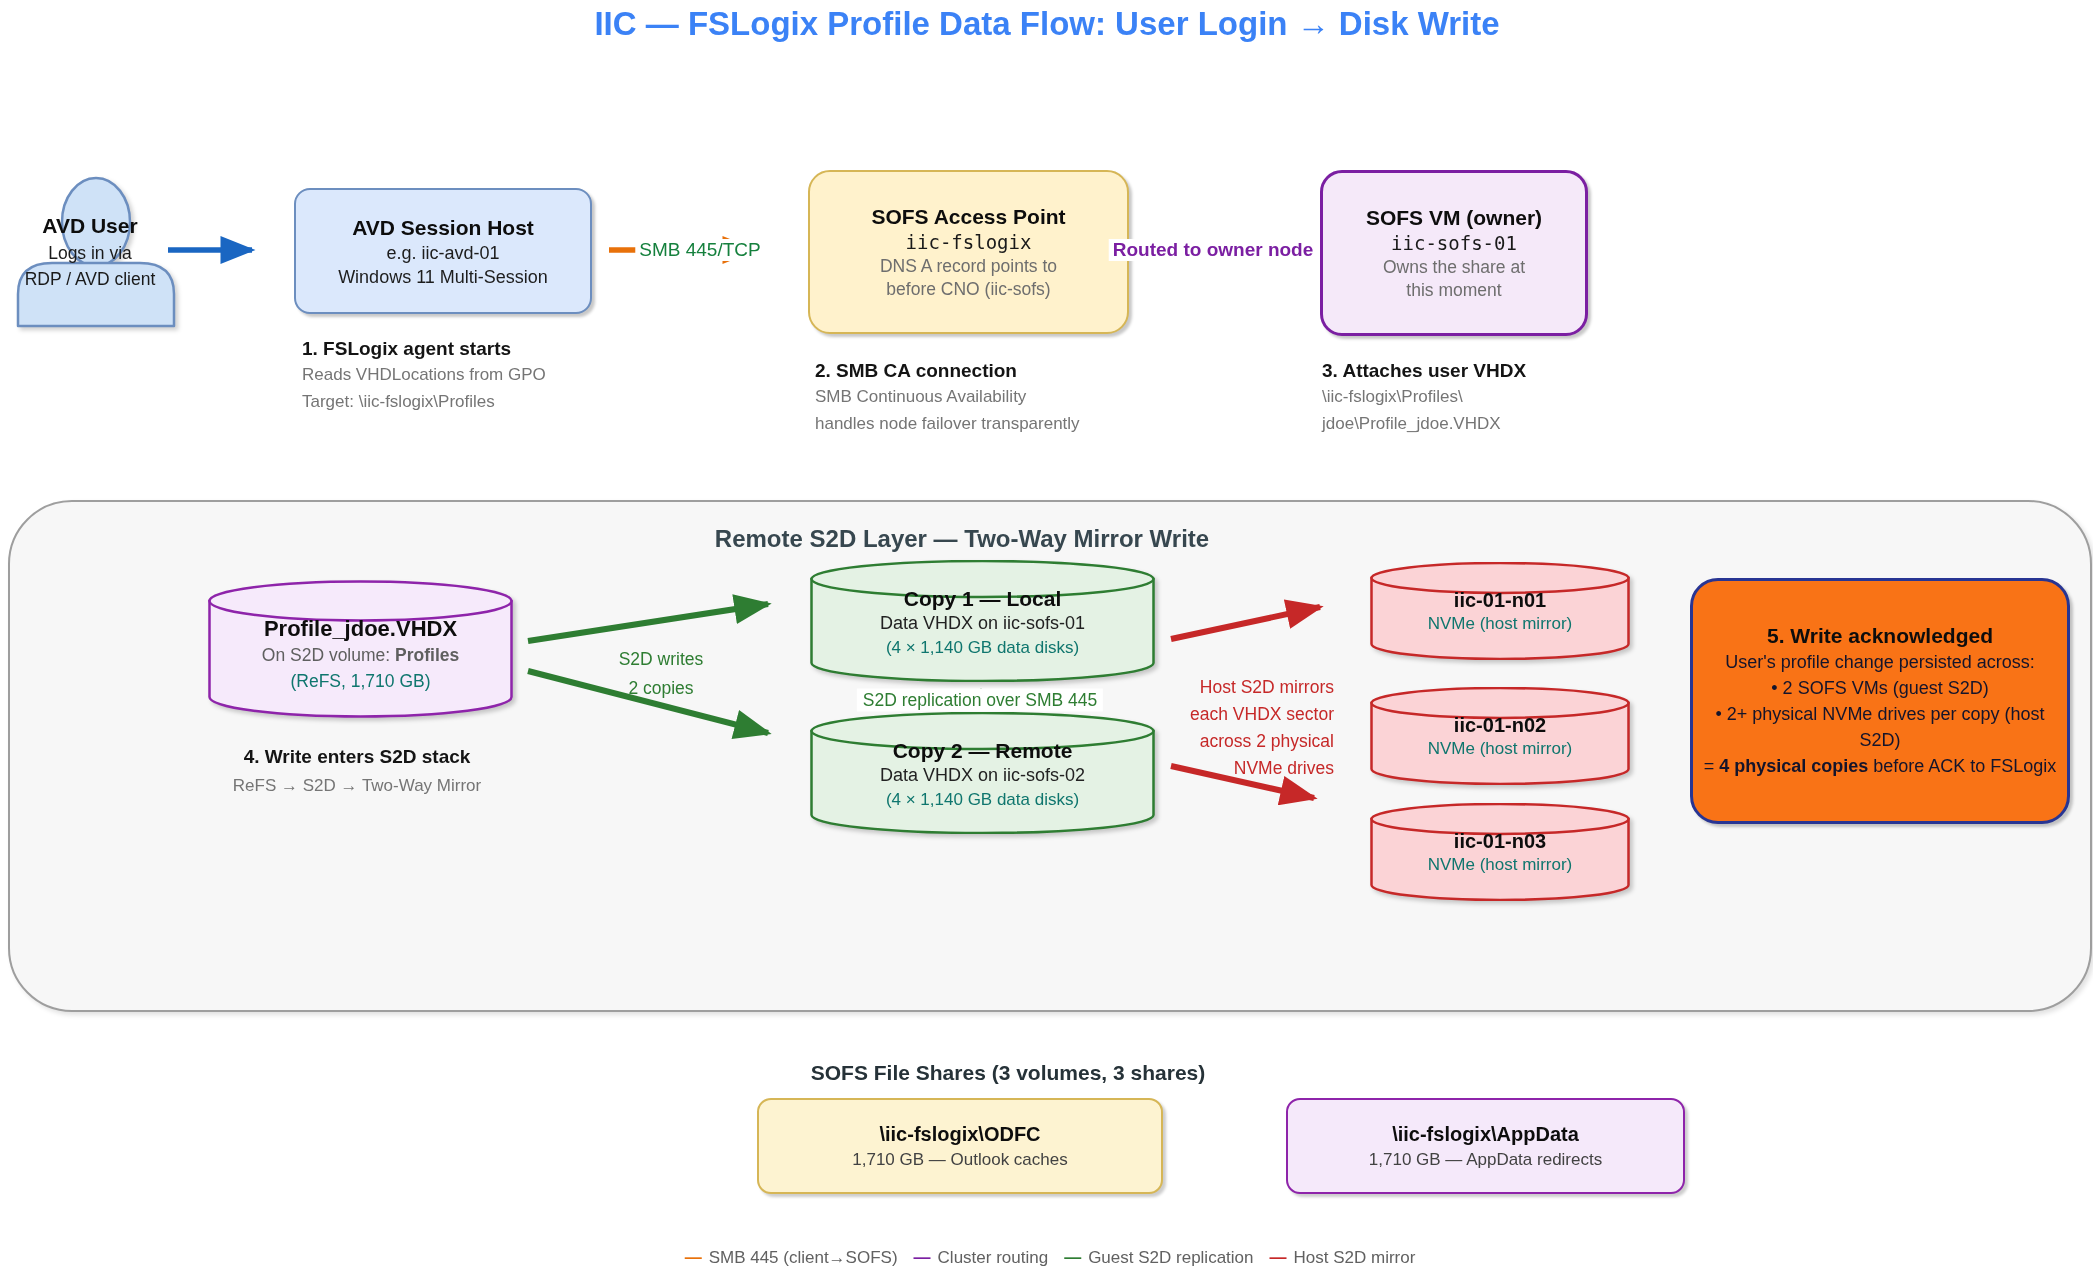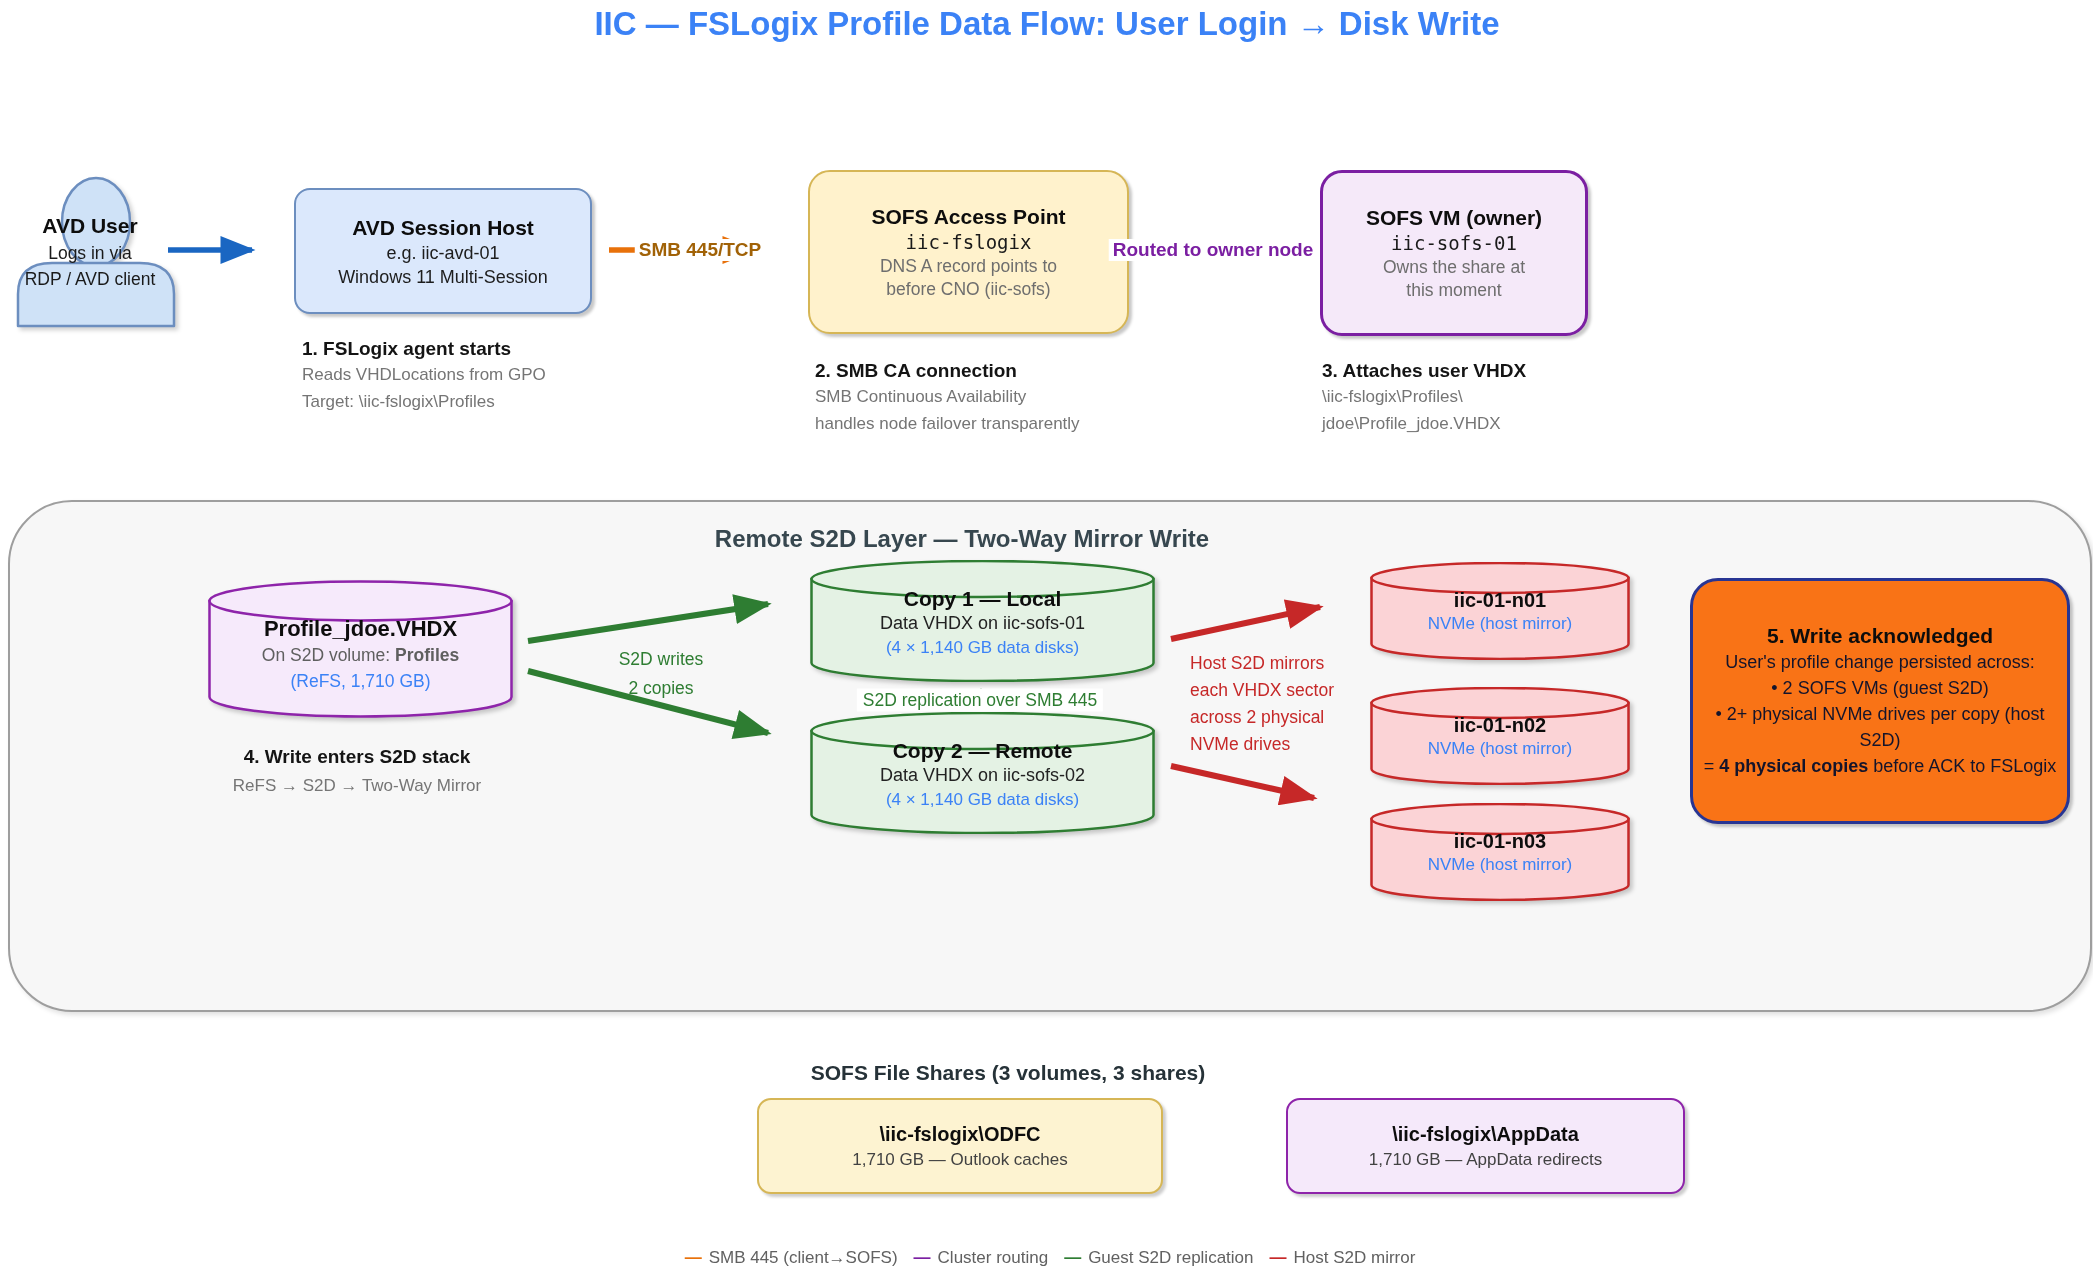--- a/index.html
+++ b/index.html
@@ -33,36 +33,36 @@
   
   #s2d-box{left:8px;top:500px;width:2080px;height:508px;background:#f7f7f7;border:2px solid #9e9e9e;
            border-radius:64px;z-index:0;box-shadow:3px 3px 5px rgba(0,0,0,0.12);}
   .s2d-title{top:539px;left:962px;font-size:24px;font-weight:700;color:#37474f;}
   
   .cyl{position:absolute;z-index:2;}
   .cyl svg{position:absolute;left:0;top:0;filter:drop-shadow(3px 3px 2px rgba(0,0,0,0.20));}
   .cyl-text{position:relative;z-index:1;display:flex;flex-direction:column;align-items:center;text-align:center;}
   .cyl-text .t{font-weight:700;color:#0d0d0d;}
   .cyl-text .l{color:#222;}
-  .cyl-text .g{color:#3b82f6;}
+  .cyl-text .g{color:#0f766e;}
   #cyl-profile .t{font-size:22px;line-height:26px;}
   #cyl-profile .l{font-size:17.5px;line-height:26px;color:#5f5f5f;}
   #cyl-profile .g{font-size:17.5px;line-height:26px;}
   .cyl-copy .t{font-size:21px;line-height:25px;}
   .cyl-copy .l{font-size:18px;line-height:25px;}
   .cyl-copy .g{font-size:17px;line-height:24px;}
   .cyl-nvme .t{font-size:20px;line-height:24px;}
   .cyl-nvme .g{font-size:17px;line-height:23px;}
   
   .green-lbl{font-size:17.5px;color:#2e7d32;}
   .white-bg{background:#ffffff;padding:1px 6px;}
-  .smb-lbl{font-size:19px;font-weight:700;color:#a16207;background:#ffffff;padding:0 4px;}
+  .smb-lbl{font-size:19px;font-weight:400;color:#15803d;background:#ffffff;padding:0 4px;}
   .routed-lbl{font-size:19px;font-weight:700;color:#7b1fa2;background:#ffffff;padding:0 4px;}
-  .mirror-note{position:absolute;left:1262px;top:650px;transform:translateX(-50%);z-index:2;
-               text-align:left;font-size:17.5px;line-height:27px;color:#c62828;white-space:nowrap;}
+  .mirror-note{position:absolute;left:1262px;top:674px;transform:translateX(-50%);z-index:2;
+               text-align:right;font-size:17.5px;line-height:27px;color:#c62828;white-space:nowrap;}
   
   .person-lbl-t{font-size:21px;font-weight:700;color:#0d0d0d;}
   .person-lbl{font-size:17.5px;color:#1a1a1a;}
   
   .shares-title{top:1073px;left:1008px;font-size:21px;font-weight:700;color:#263238;}
   .share{position:absolute;top:1098px;height:92px;display:flex;flex-direction:column;align-items:center;
          justify-content:center;text-align:center;border-radius:14px;z-index:2;box-shadow:3px 3px 3px rgba(0,0,0,0.2);}
   .share .t{font-size:20px;font-weight:700;line-height:27px;color:#0d0d0d;}
   .share .d{font-size:17px;line-height:23px;color:#424242;}
   #share-profiles{left:251px;width:410px;background:#e1eefb;border:2.5px solid #1976d2;}

